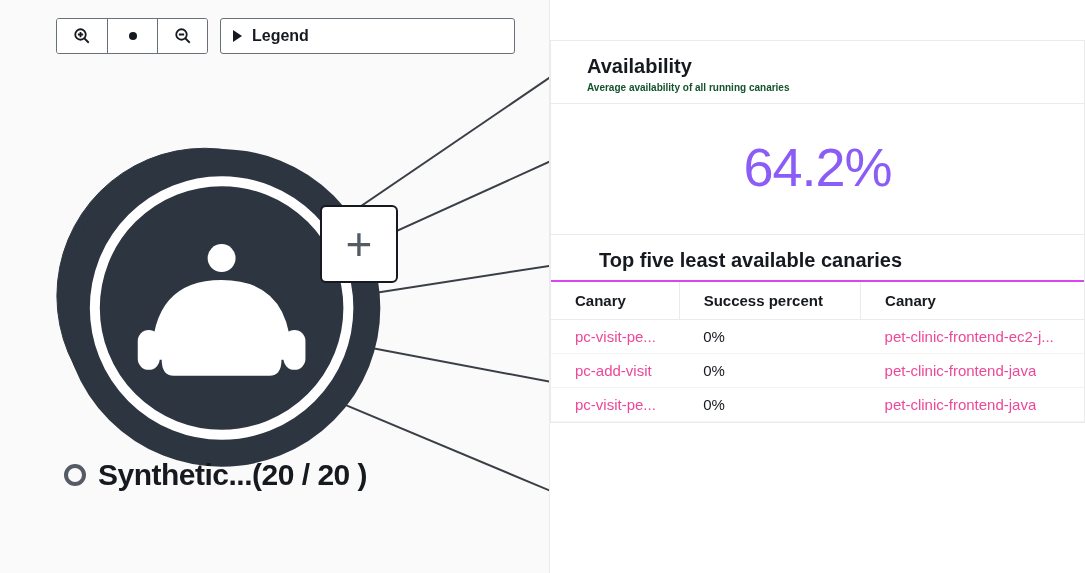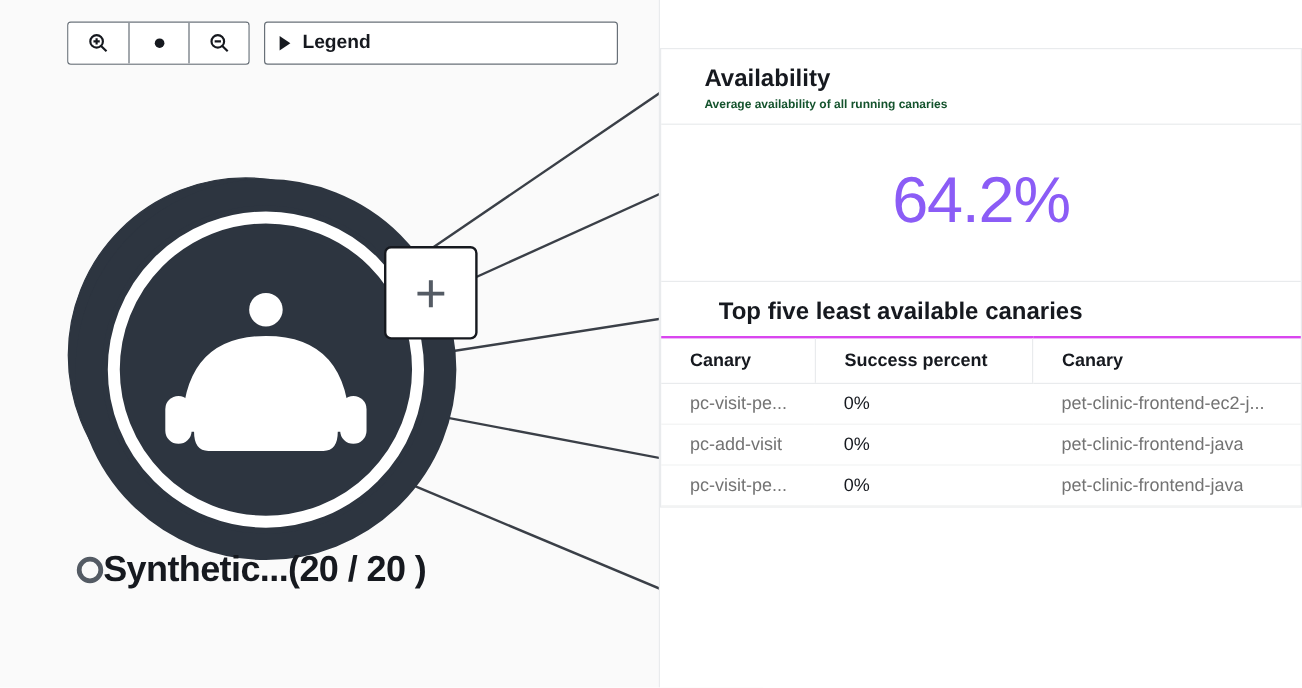--- a/index.html
+++ b/index.html
@@ -83,21 +83,21 @@
     inset: 0;
     width: 100%;
     height: 100%;
   }
   .node-label-row {
     position: absolute;
     left: 64px;
     top: 458px;
     display: flex;
     align-items: center;
-    gap: 0;
+    gap: 12px;
   }
   .node-status-ring {
     width: 22px; height: 22px; border-radius: 50%;
     border: 4px solid #545b64;
     background: transparent;
   }
   .node-label-text {
     font-size: 30px;
     font-weight: 800;
     letter-spacing: -0.5px;
@@ -173,21 +173,21 @@
     border-bottom: 1px solid #e9ebed;
   }
   .tbl th + th { border-left: 1px solid #e9ebed; }
   .tbl th.pct, .tbl td.pct { padding-right: 24px;}
   .tbl td {
     padding: 8px 14px 8px 24px;
     font-size: 15px;
     border-bottom: 1px solid #f2f3f3;
   }
   .tbl a {
-    color: #737373;
+    color: #ec4899;
     text-decoration: none;
     cursor: pointer;
   }
   .truncate {
     max-width: 100px;
     overflow: hidden;
     text-overflow: ellipsis;
     white-space: nowrap;
     display: inline-block;
     vertical-align: bottom;

